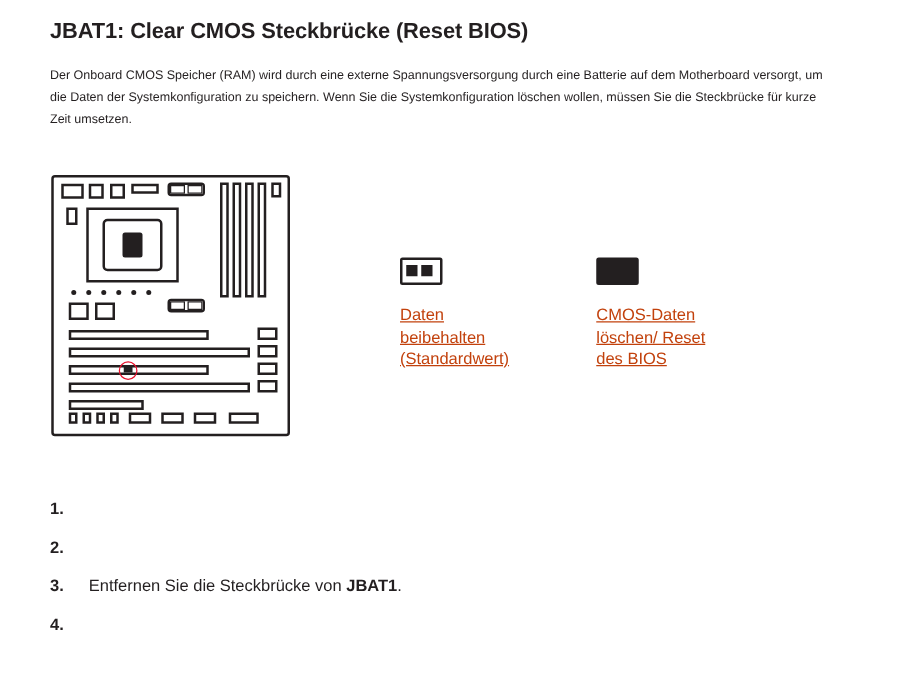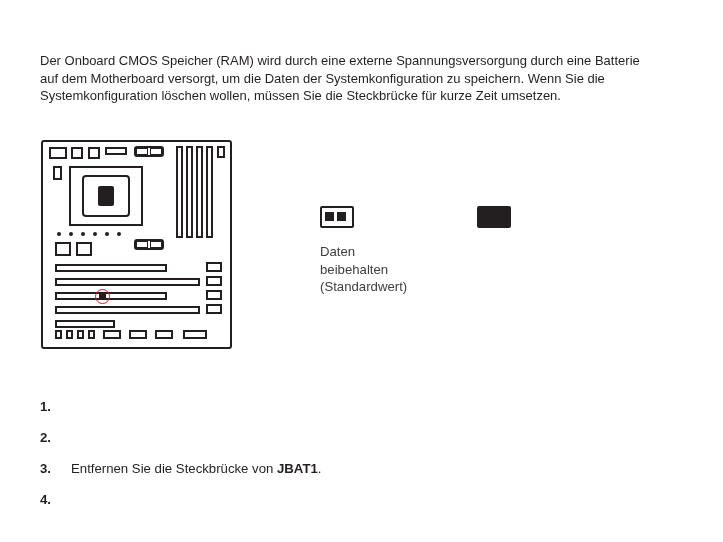--- a/index.html
+++ b/index.html
@@ -28,21 +28,21 @@
     font-size: 17.5px;
     font-weight: bold;
     letter-spacing: -0.1px;
     color: #231f20;
   }
   .intro {
     position: absolute;
     left: 40px;
     top: 52px;
     width: 620px;
-    font-size: 13px;
+    font-size: 10px;
     line-height: 17.5px;
     color: #231f20;
   }
 
   
   .board {
     position: absolute;
     left: 41px;
     top: 140px;
     width: 187px;
@@ -90,21 +90,22 @@
     background: #231f20;
     top: 4px;
   }
   .jumper.closed {
     background: #231f20;
   }
   .legend-cap {
     position: absolute;
     font-size: 13.2px;
     line-height: 17.5px;
-    color: #404040;
+    color: #c2410c;
+    text-decoration: underline;
   }
 
   
   .subhead {
     position: absolute;
     left: 40px;
     top: 368px;
     font-size: 14.5px;
     font-weight: bold;
     color: #231f20;
@@ -137,20 +138,21 @@
   }
   .step .txt b {
     font-weight: bold;
   }
 </style>
 </head>
 <body>
 
 <div class="page">
 
+  <div class="title">JBAT1: Clear CMOS Steckbrücke (Reset BIOS)</div>
 
   <div class="intro">Der Onboard CMOS Speicher (RAM) wird durch eine externe Spannungsversorgung durch eine Batterie auf dem Motherboard versorgt, um die Daten der Systemkonfiguration zu speichern. Wenn Sie die Systemkonfiguration löschen wollen, müssen Sie die Steckbrücke für kurze Zeit umsetzen.</div>
 
   <div class="board">
 
     <div class="b-rect" style="left:6px; top:5px; width:18px; height:12px;"></div>
     <div class="b-rect" style="left:28px; top:5px; width:12px; height:12px;"></div>
     <div class="b-rect" style="left:45px; top:5px; width:12px; height:12px;"></div>
     <div class="b-rect" style="left:62px; top:5px; width:22px; height:8px;"></div>
 
@@ -211,20 +213,23 @@
 
   <div class="jumper" style="left:320px; top:206px; width:34px; height:22px;">
     <div class="pin" style="left:3px;"></div>
     <div class="pin" style="left:15px;"></div>
   </div>
   <div class="legend-cap" style="left:320px; top:243px; width:140px; white-space:pre-line;">Daten
 beibehalten
 (Standardwert)</div>
 
   <div class="jumper closed" style="left:477px; top:206px; width:34px; height:22px;"></div>
+  <div class="legend-cap" style="left:477px; top:243px; width:160px; white-space:pre-line;">CMOS-Daten
+löschen/ Reset
+des BIOS</div>
 
 
   <div class="steps" id="steps">
       <div class="step">
         <span class="num">1.</span>
       </div>
       <div class="step">
         <span class="num">2.</span>
       </div>
       <div class="step">

